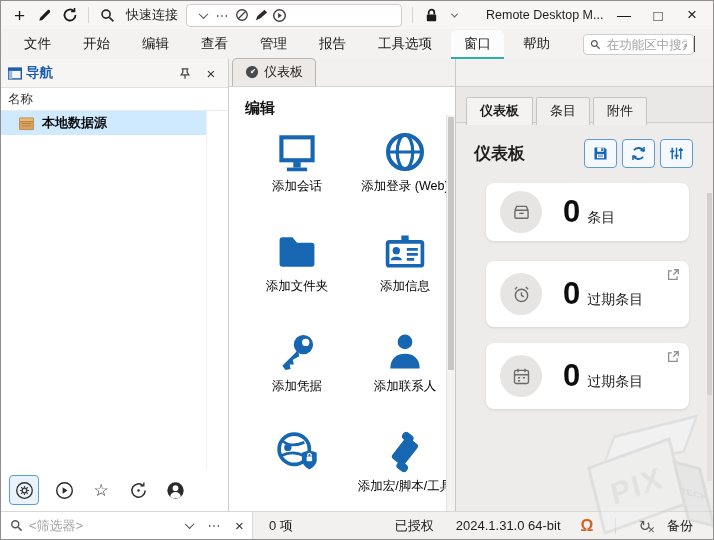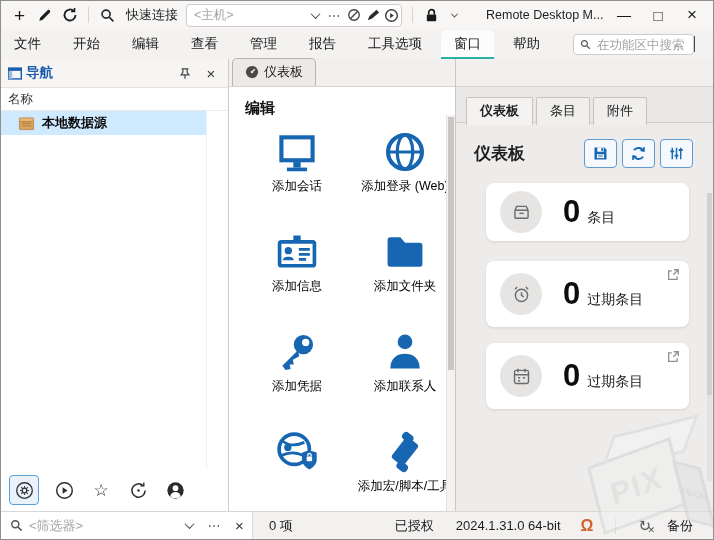--- a/index.html
+++ b/index.html
@@ -17,21 +17,21 @@
   .qc-box input { border:none; outline:none; flex:1; min-width:20px; font-size:12.5px; color:#444; font-family:inherit; background:transparent; }
   .qc-box input::placeholder, .searchbox input::placeholder, .filter-box input::placeholder { color:#a3a3a3; }
   .mini { width:19px; height:20px; display:flex; align-items:center; justify-content:center; color:#3c3c3c; }
   .chev { width:7px; height:7px; border-right:1.6px solid #4a4a4a; border-bottom:1.6px solid #4a4a4a; transform:rotate(45deg) translate(-1px,-1px); }
   .dots { font-size:13px; color:#3a3a3a; letter-spacing:1px; }
   .tb-title { margin-left:22px; color:#1f1f1f; font-size:12.5px; white-space:nowrap; }
   .winbtns { margin-left:auto; display:flex; }
   .winbtn { width:34px; height:26px; display:flex; align-items:center; justify-content:center; color:#1b1b1b; font-size:14px; }
 
   
-  .ribbon { height:30px; background:#f3f2f1; display:flex; align-items:flex-end; flex:0 0 auto; }
+  .ribbon { height:30px; background:#f3f2f1; display:flex; align-items:flex-end; padding-left:10px; flex:0 0 auto; }
   .rtab { padding:5px 13px 6px; margin-right:6px; font-size:13.5px; color:#1b1b1b; white-space:nowrap; }
   .rtab.active { background:#fcfcfc; border-radius:5px 5px 0 0; box-shadow:inset 0 -2px 0 #2bb0a6; }
   .searchbox { display:flex; align-items:center; gap:6px; width:152px; height:21px; margin:0 0 4px 14px; border:1px solid #cfcccb; border-radius:4px; background:#fff; padding:0 6px; }
   .searchbox input { border:none; outline:none; width:100%; font-size:12.5px; color:#444; font-family:inherit; background:transparent; }
   .ribbon-collapse { margin:0 18px 8px auto; }
 
   
   .main { flex:1 1 auto; display:flex; min-height:0; }
 
   
@@ -127,21 +127,20 @@
     </span>
     <span class="vsep"></span>
     <span class="tbtn">
       <svg width="15" height="15" viewBox="0 0 16 16" fill="none" stroke="#2a2a2a" stroke-width="1.8">
           <circle cx="6.5" cy="6.5" r="4.3"></circle>
           <path d="M10 10l4.3 4.3"></path>
         </svg>
     </span>
     <span class="qc-label">快速连接</span>
     <div class="qc-box">
-      <input placeholder="&lt;主机&gt;" style="">
       <span class="mini">
           <span class="chev"></span>
         </span>
       <span class="mini dots">⋯</span>
       <span class="mini">
         <svg width="14" height="14" viewBox="0 0 16 16" fill="none" stroke="#3c3c3c" stroke-width="1.5">
             <circle cx="8" cy="8" r="6"></circle>
             <path d="M4 12L12 4"></path>
           </svg>
       </span>
@@ -286,34 +285,34 @@
             <svg viewBox="0 0 48 48" fill="none" stroke="#1666b2">
                 <circle cx="24" cy="24" r="18.5" stroke-width="4.5"></circle>
                 <ellipse cx="24" cy="24" rx="8.5" ry="18.5" stroke-width="3.5"></ellipse>
                 <path d="M6 24h36" stroke-width="3.5"></path>
               </svg>
             <span class="lbl">添加登录 (Web)</span>
           </div>
 
           <div class="action">
             <svg viewBox="0 0 48 48">
+                <path d="M5 11a3 3 0 013-3h11l5 6h16a3 3 0 013 3v20a3 3 0 01-3 3H8a3 3 0 01-3-3z" fill="#1666b2"></path>
+              </svg>
+            <span class="lbl">添加文件夹</span>
+          </div>
+
+          <div class="action">
+            <svg viewBox="0 0 48 48">
                 <rect x="5" y="13" width="38" height="26" rx="2" fill="none" stroke="#1666b2" stroke-width="4"></rect>
                 <rect x="20" y="6" width="8" height="7" fill="#1666b2"></rect>
                 <circle cx="14.5" cy="22.5" r="4" fill="#1666b2"></circle>
                 <path d="M8.5 33c0-5 12-5 12 0z" fill="#1666b2"></path>
                 <path d="M26 21h12M26 26.5h12M26 32h8" stroke="#1666b2" stroke-width="3"></path>
               </svg>
             <span class="lbl">添加信息</span>
-          </div>
-
-          <div class="action">
-            <svg viewBox="0 0 48 48">
-                <path d="M5 11a3 3 0 013-3h11l5 6h16a3 3 0 013 3v20a3 3 0 01-3 3H8a3 3 0 01-3-3z" fill="#1666b2"></path>
-              </svg>
-            <span class="lbl">添加文件夹</span>
           </div>
 
           <div class="action">
             <svg viewBox="0 0 48 48">
                 <circle cx="31" cy="16" r="10.5" fill="#1666b2"></circle>
                 <circle cx="33.5" cy="13.5" r="4" fill="#fff"></circle>
                 <path d="M25 22L8 39l3.5 4.5 5.5-1-1-5h4.5l-1-5 7-4z" fill="#1666b2"></path>
               </svg>
             <span class="lbl">添加凭据</span>
           </div>

